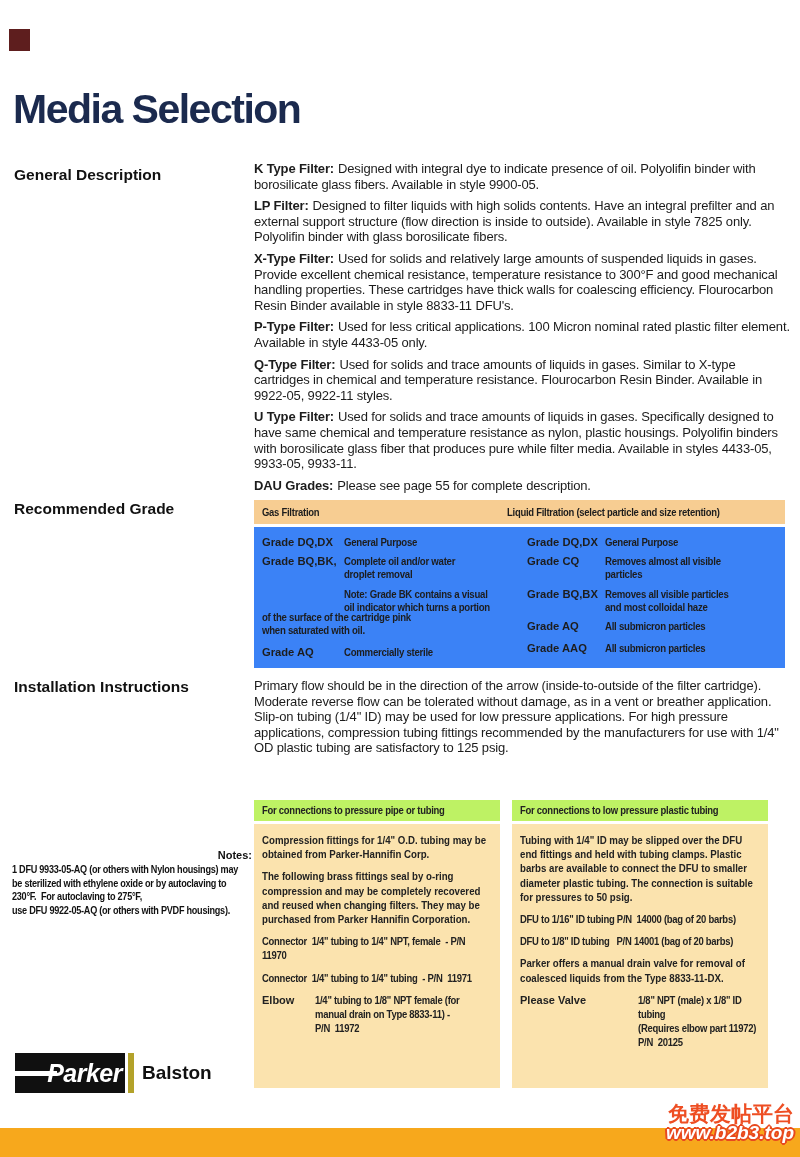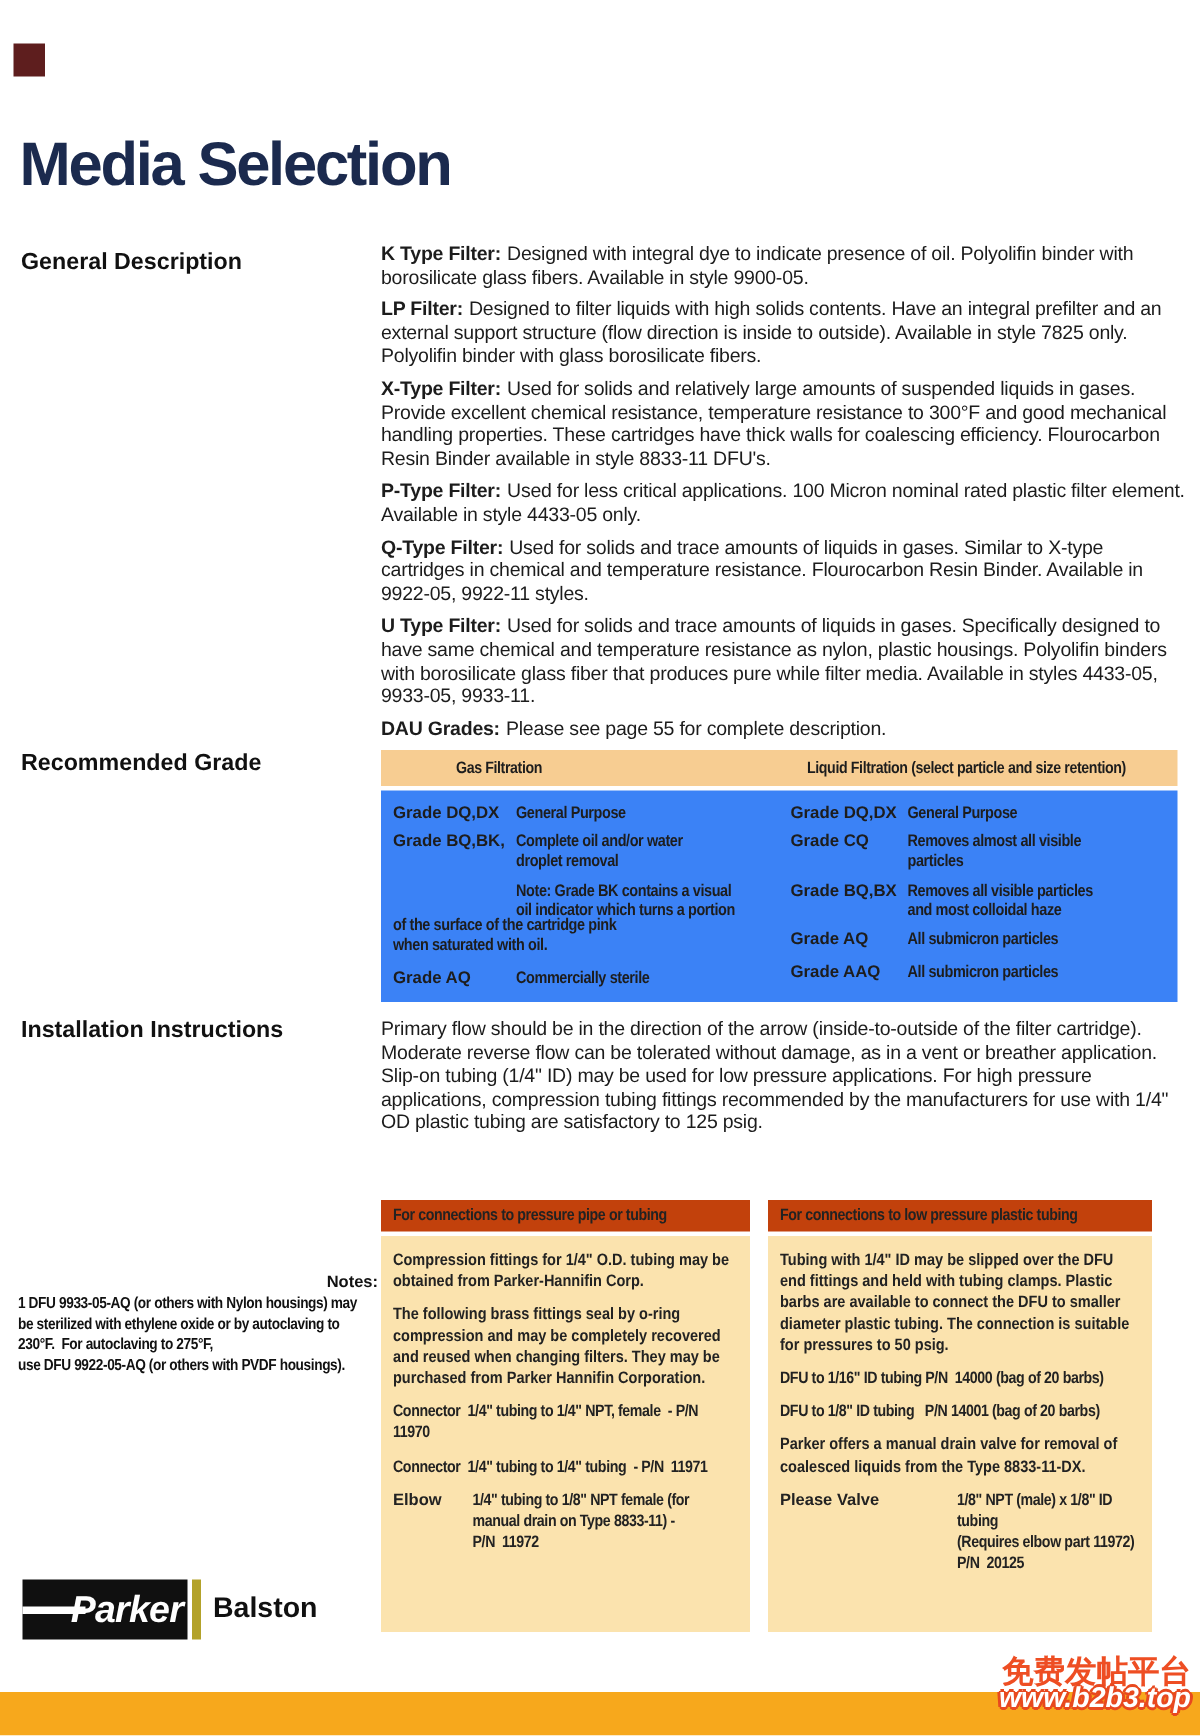--- a/index.html
+++ b/index.html
@@ -24,35 +24,35 @@
 
   .inst{left:254px;top:678px;width:540px;font-size:13px;line-height:15.6px;letter-spacing:-0.15px;}
 
   
   .cx{display:inline-block;transform:scaleX(0.86);transform-origin:0 0;white-space:pre;letter-spacing:-0.3px;}
   .cxw{transform:scaleX(0.88);transform-origin:0 0;}
 
   
   .gradebox{left:254px;top:500px;width:531px;height:168px;}
   .gradehdr{display:flex;height:24px;background:#F7CD92;font-size:11px;font-weight:700;color:#1d1d1d;}
-  .gradehdr .c1{width:253px;padding:6px 0 4px 8px;box-sizing:border-box;margin-left:42px;}
+  .gradehdr .c1{width:253px;padding:6px 0 4px 8px;box-sizing:border-box;}
   .gradehdr .c2{flex:1;padding:6px 0 0 0;}
   .gradebody{position:relative;background:#3b82f6;height:141px;margin-top:3px;
              font-size:11.2px;font-weight:700;line-height:13px;color:#1d1d1d;}
   .grow{position:absolute;display:flex;}
   .gas .gcell{width:82px;flex:none;} .gas{left:8px;width:272px;}
   .liq .gcell{width:78px;flex:none;} .liq{left:273px;width:254px;}
   .gdesc{flex:1;}
   .g0{top:9px;} .g1{top:28px;} .g2{top:61px;} .gnote{left:8px;top:84px;width:270px;position:absolute;} .g3{top:119px;}
   .l0{top:9px;} .l1{top:28px;} .l2{top:61px;} .l3{top:93px;} .l4{top:115px;}
 
   
   .connbox{top:800px;font-size:11px;font-weight:700;color:#222;}
   .connL{left:254px;width:246px;} .connR{left:512px;width:256px;}
-  .connhdr{height:21px;background:#c2410c;padding:4px 0 0 8px;box-sizing:border-box;font-size:11px;}
+  .connhdr{height:21px;background:#bef264;padding:4px 0 0 8px;box-sizing:border-box;font-size:11px;}
   .connbody{background:#FBE3AE;margin-top:3px;padding:9px 8px;box-sizing:border-box;line-height:14.2px;}
   .connL .connbody{height:264px;} .connR .connbody{height:264px;}
   .connbody p{margin:0 0 8px 0;}
   .connL .cxw{width:261px;} .connR .cxw{width:270px;}
   .frow{display:flex;margin:0 0 8px 0;}
   .frow .flab{width:53px;flex:none;}
   .frow .flab2{width:118px;flex:none;}
 
   
   .notes{left:12px;top:849px;width:240px;font-size:10.6px;font-weight:700;line-height:13.4px;color:#111;}

